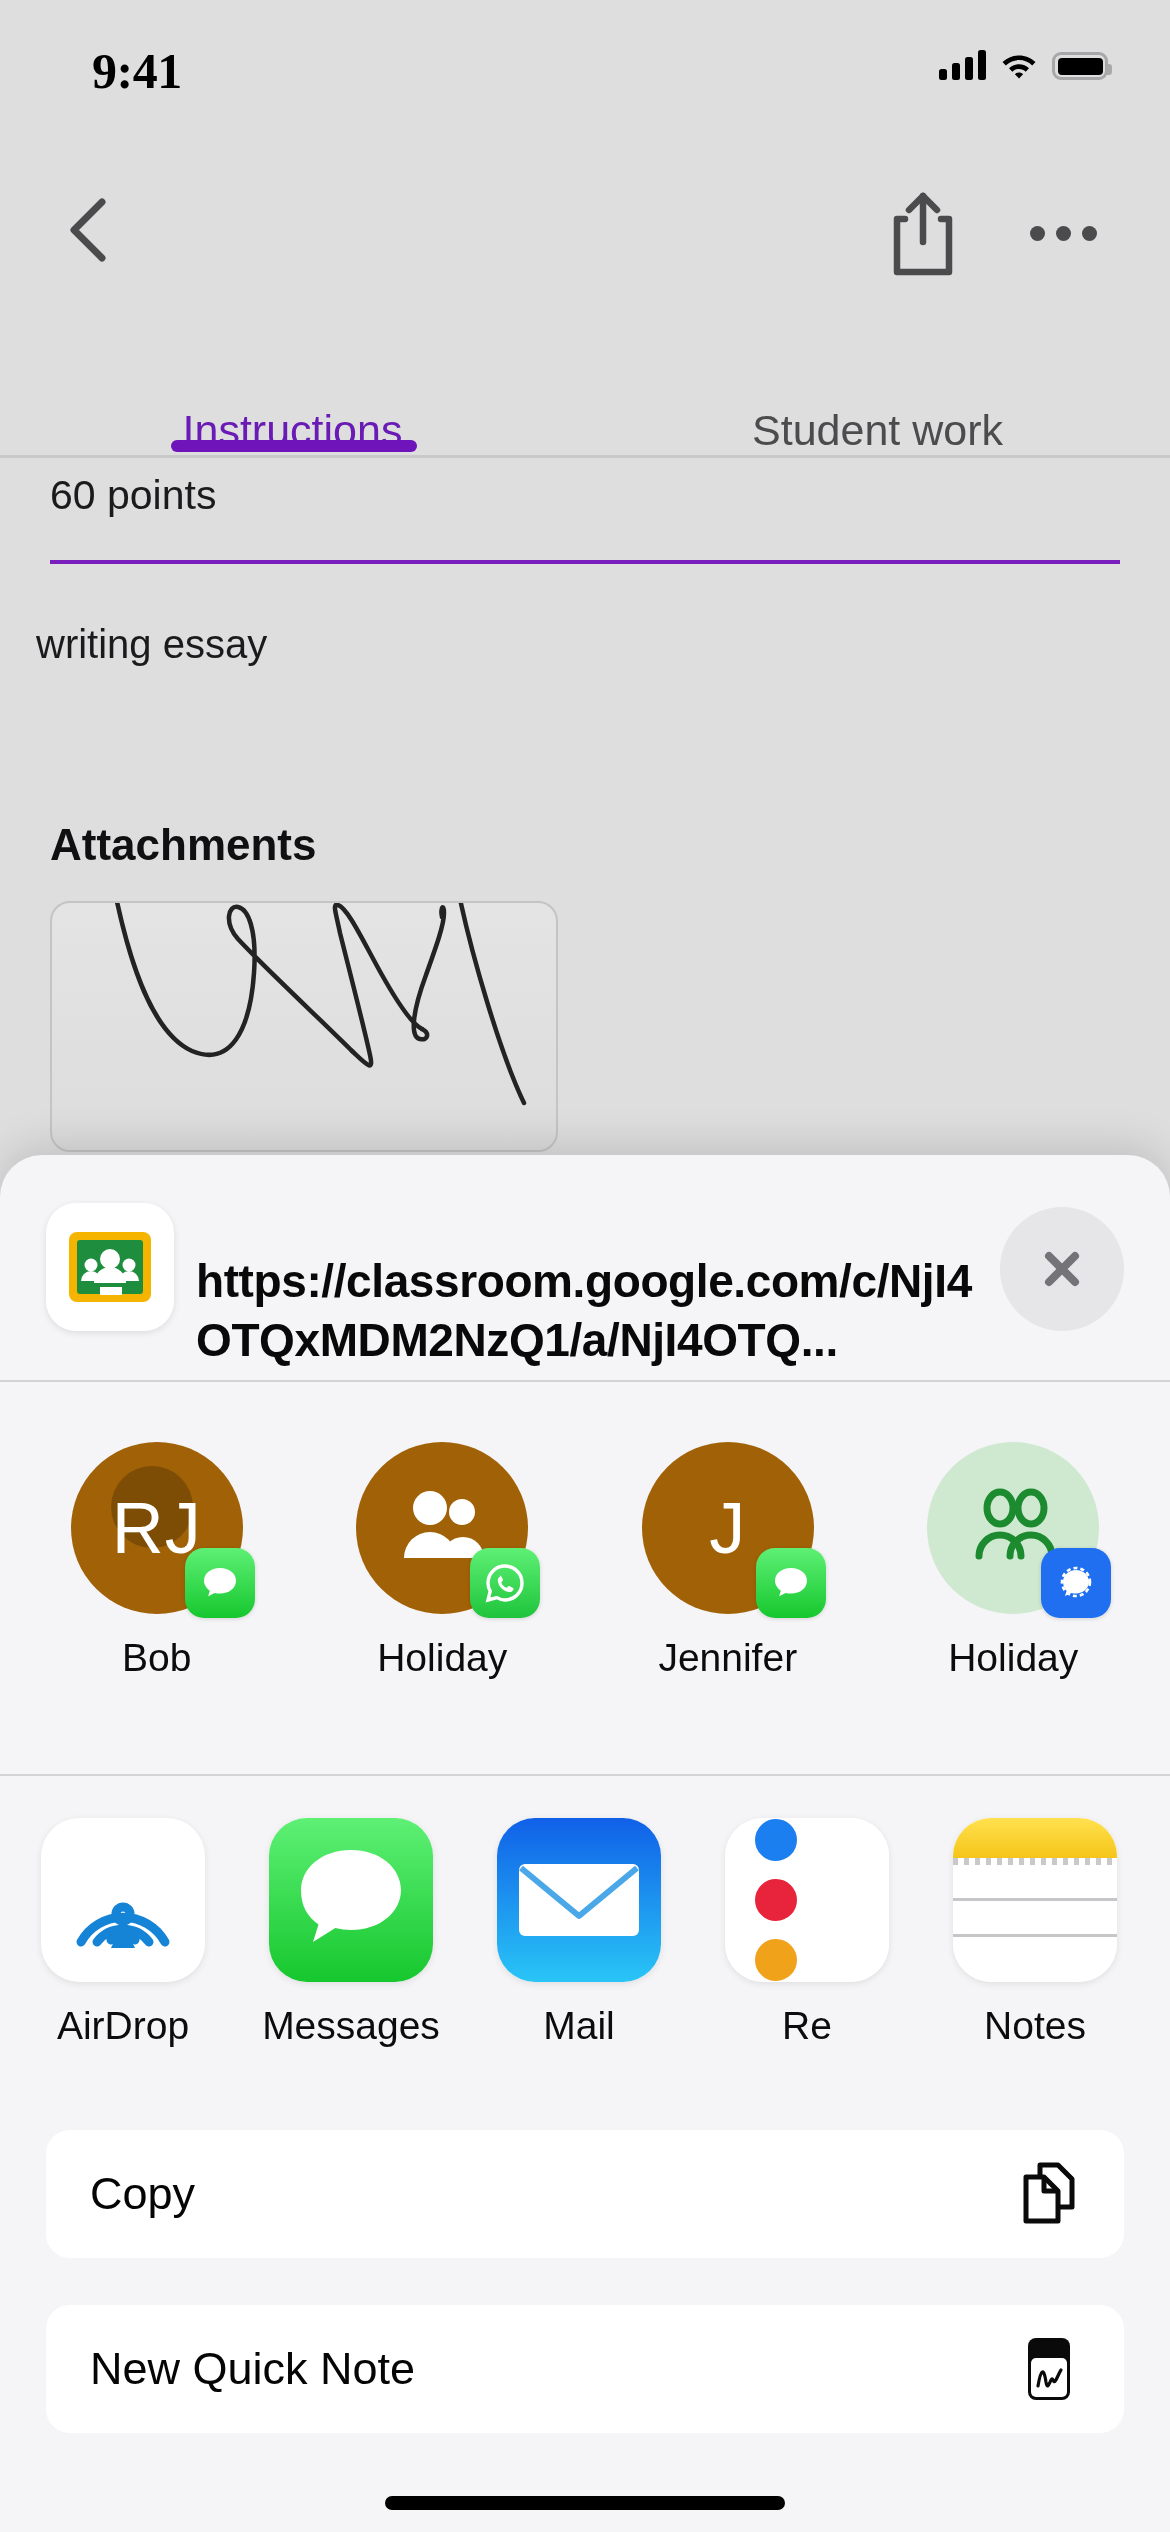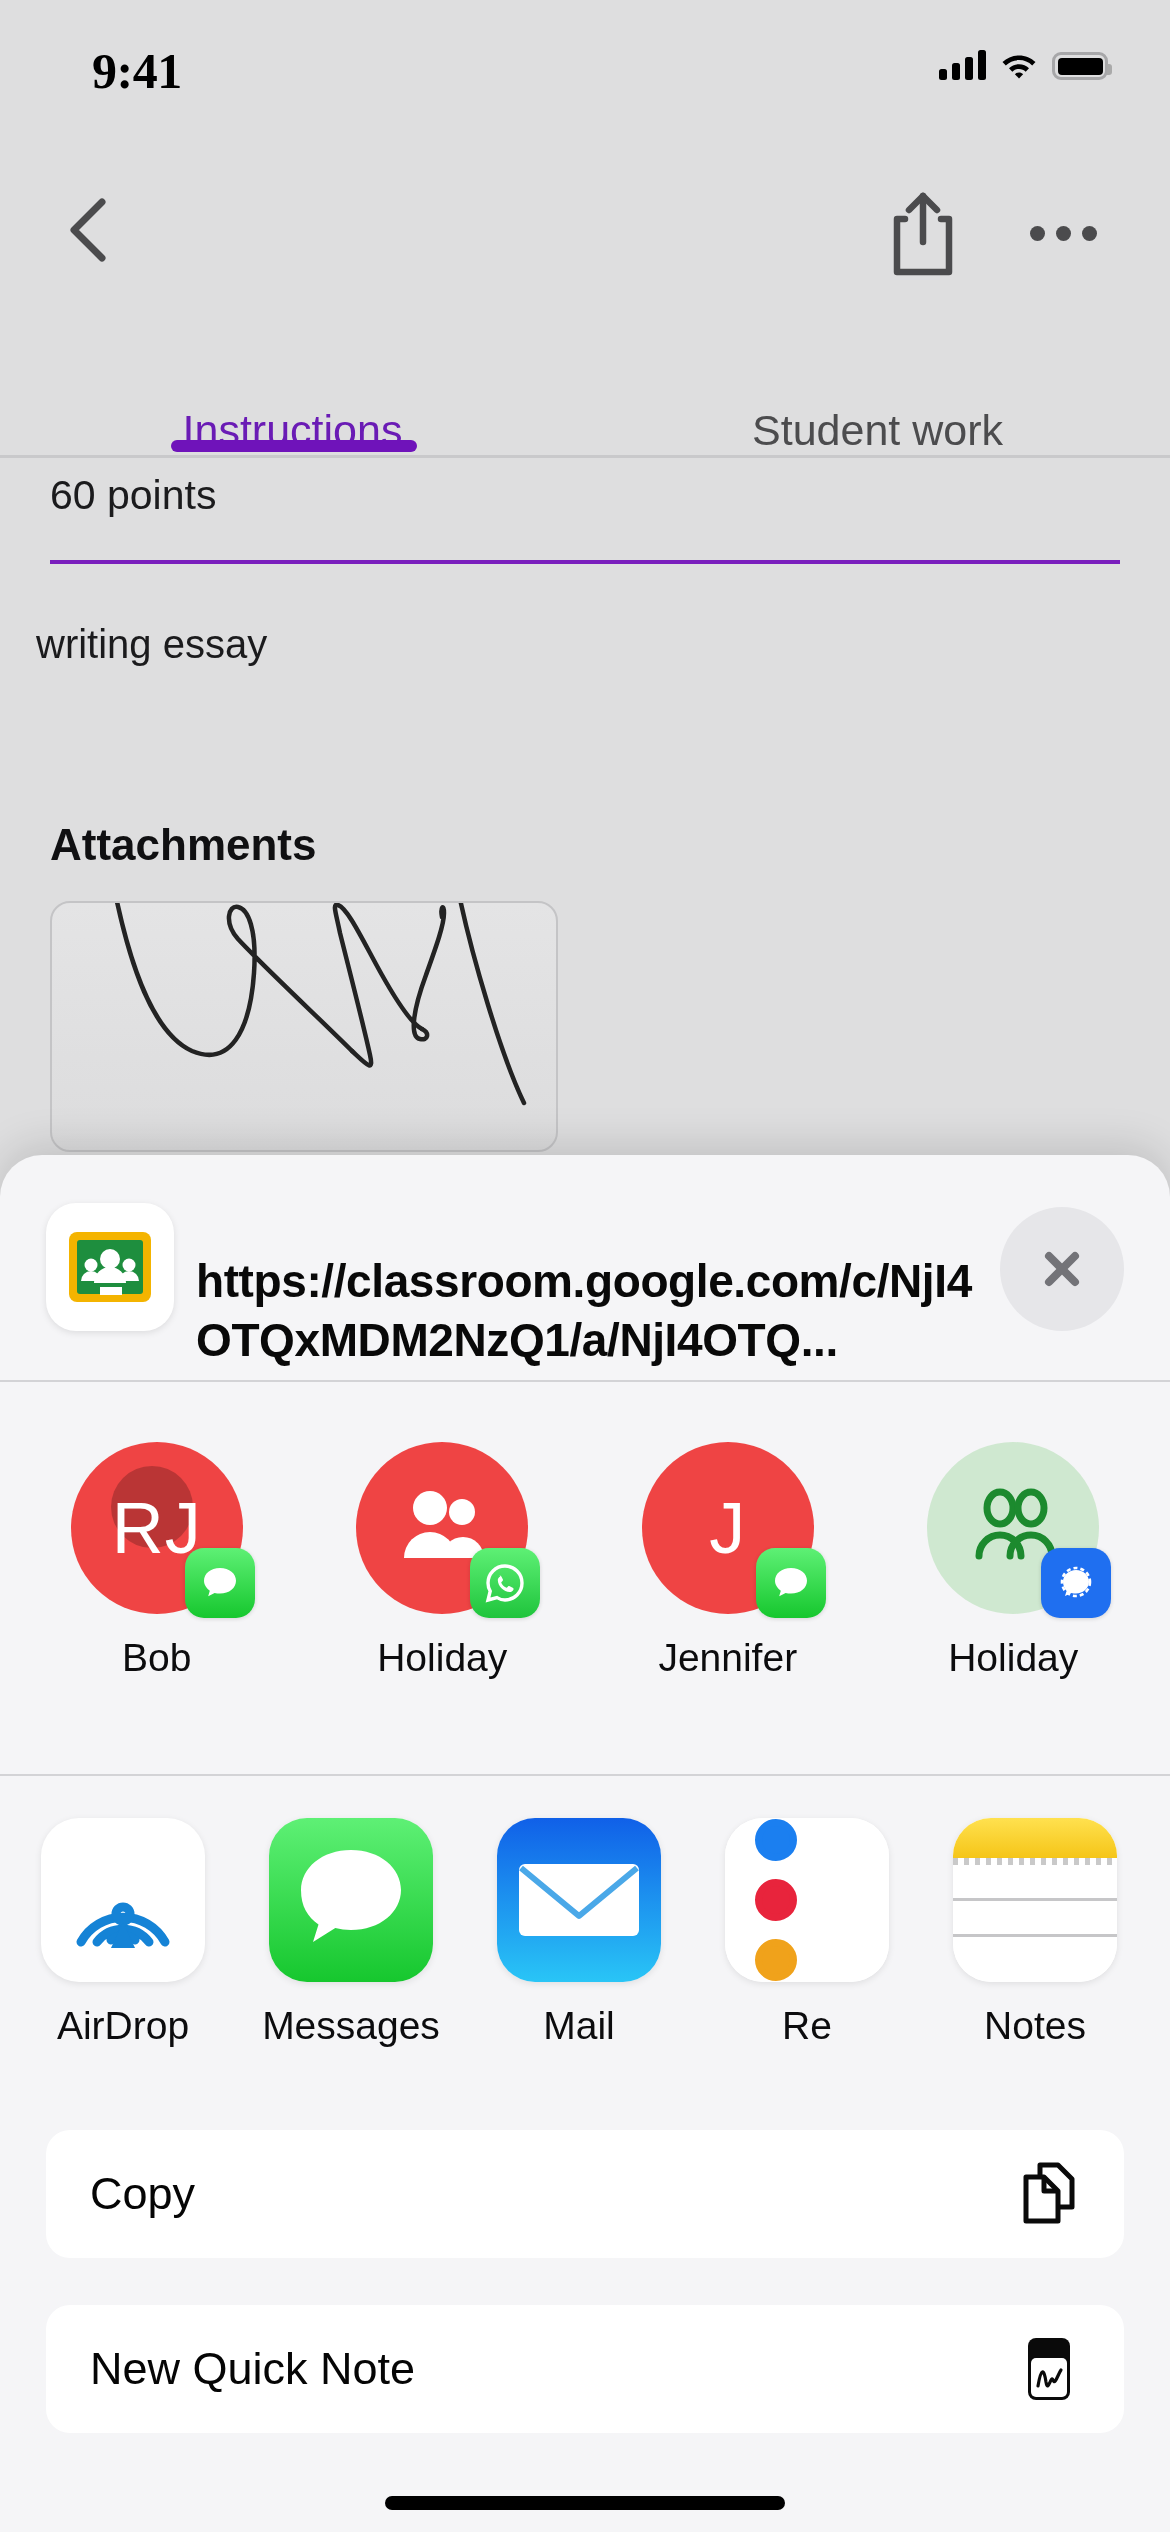--- a/index.html
+++ b/index.html
@@ -144,21 +144,21 @@
     position:absolute; left:0; top:227px; width:1170px; height:390px;
     display:flex; padding:0 14px;
   }
   .contact {
     flex:1; display:flex; flex-direction:column; align-items:center;
     padding-top:60px; cursor:pointer;
   }
   .avatar {
     position:relative; width:172px; height:172px; border-radius:50%;
     display:flex; align-items:center; justify-content:center;
-    background:#ef4444;
+    background:#a16207;
   }
   .avatar.green-bg { background:#cfe8d0; }
   .avatar .initials {
     font-size:72px; color:#fff; font-weight:400; letter-spacing:1px;
     position:relative; z-index:2;
   }
   .avatar .ghost-head {
     position:absolute; left:40px; top:24px;
     width:82px; height:82px; border-radius:50%;
     background:rgba(0,0,0,0.22); z-index:1;

